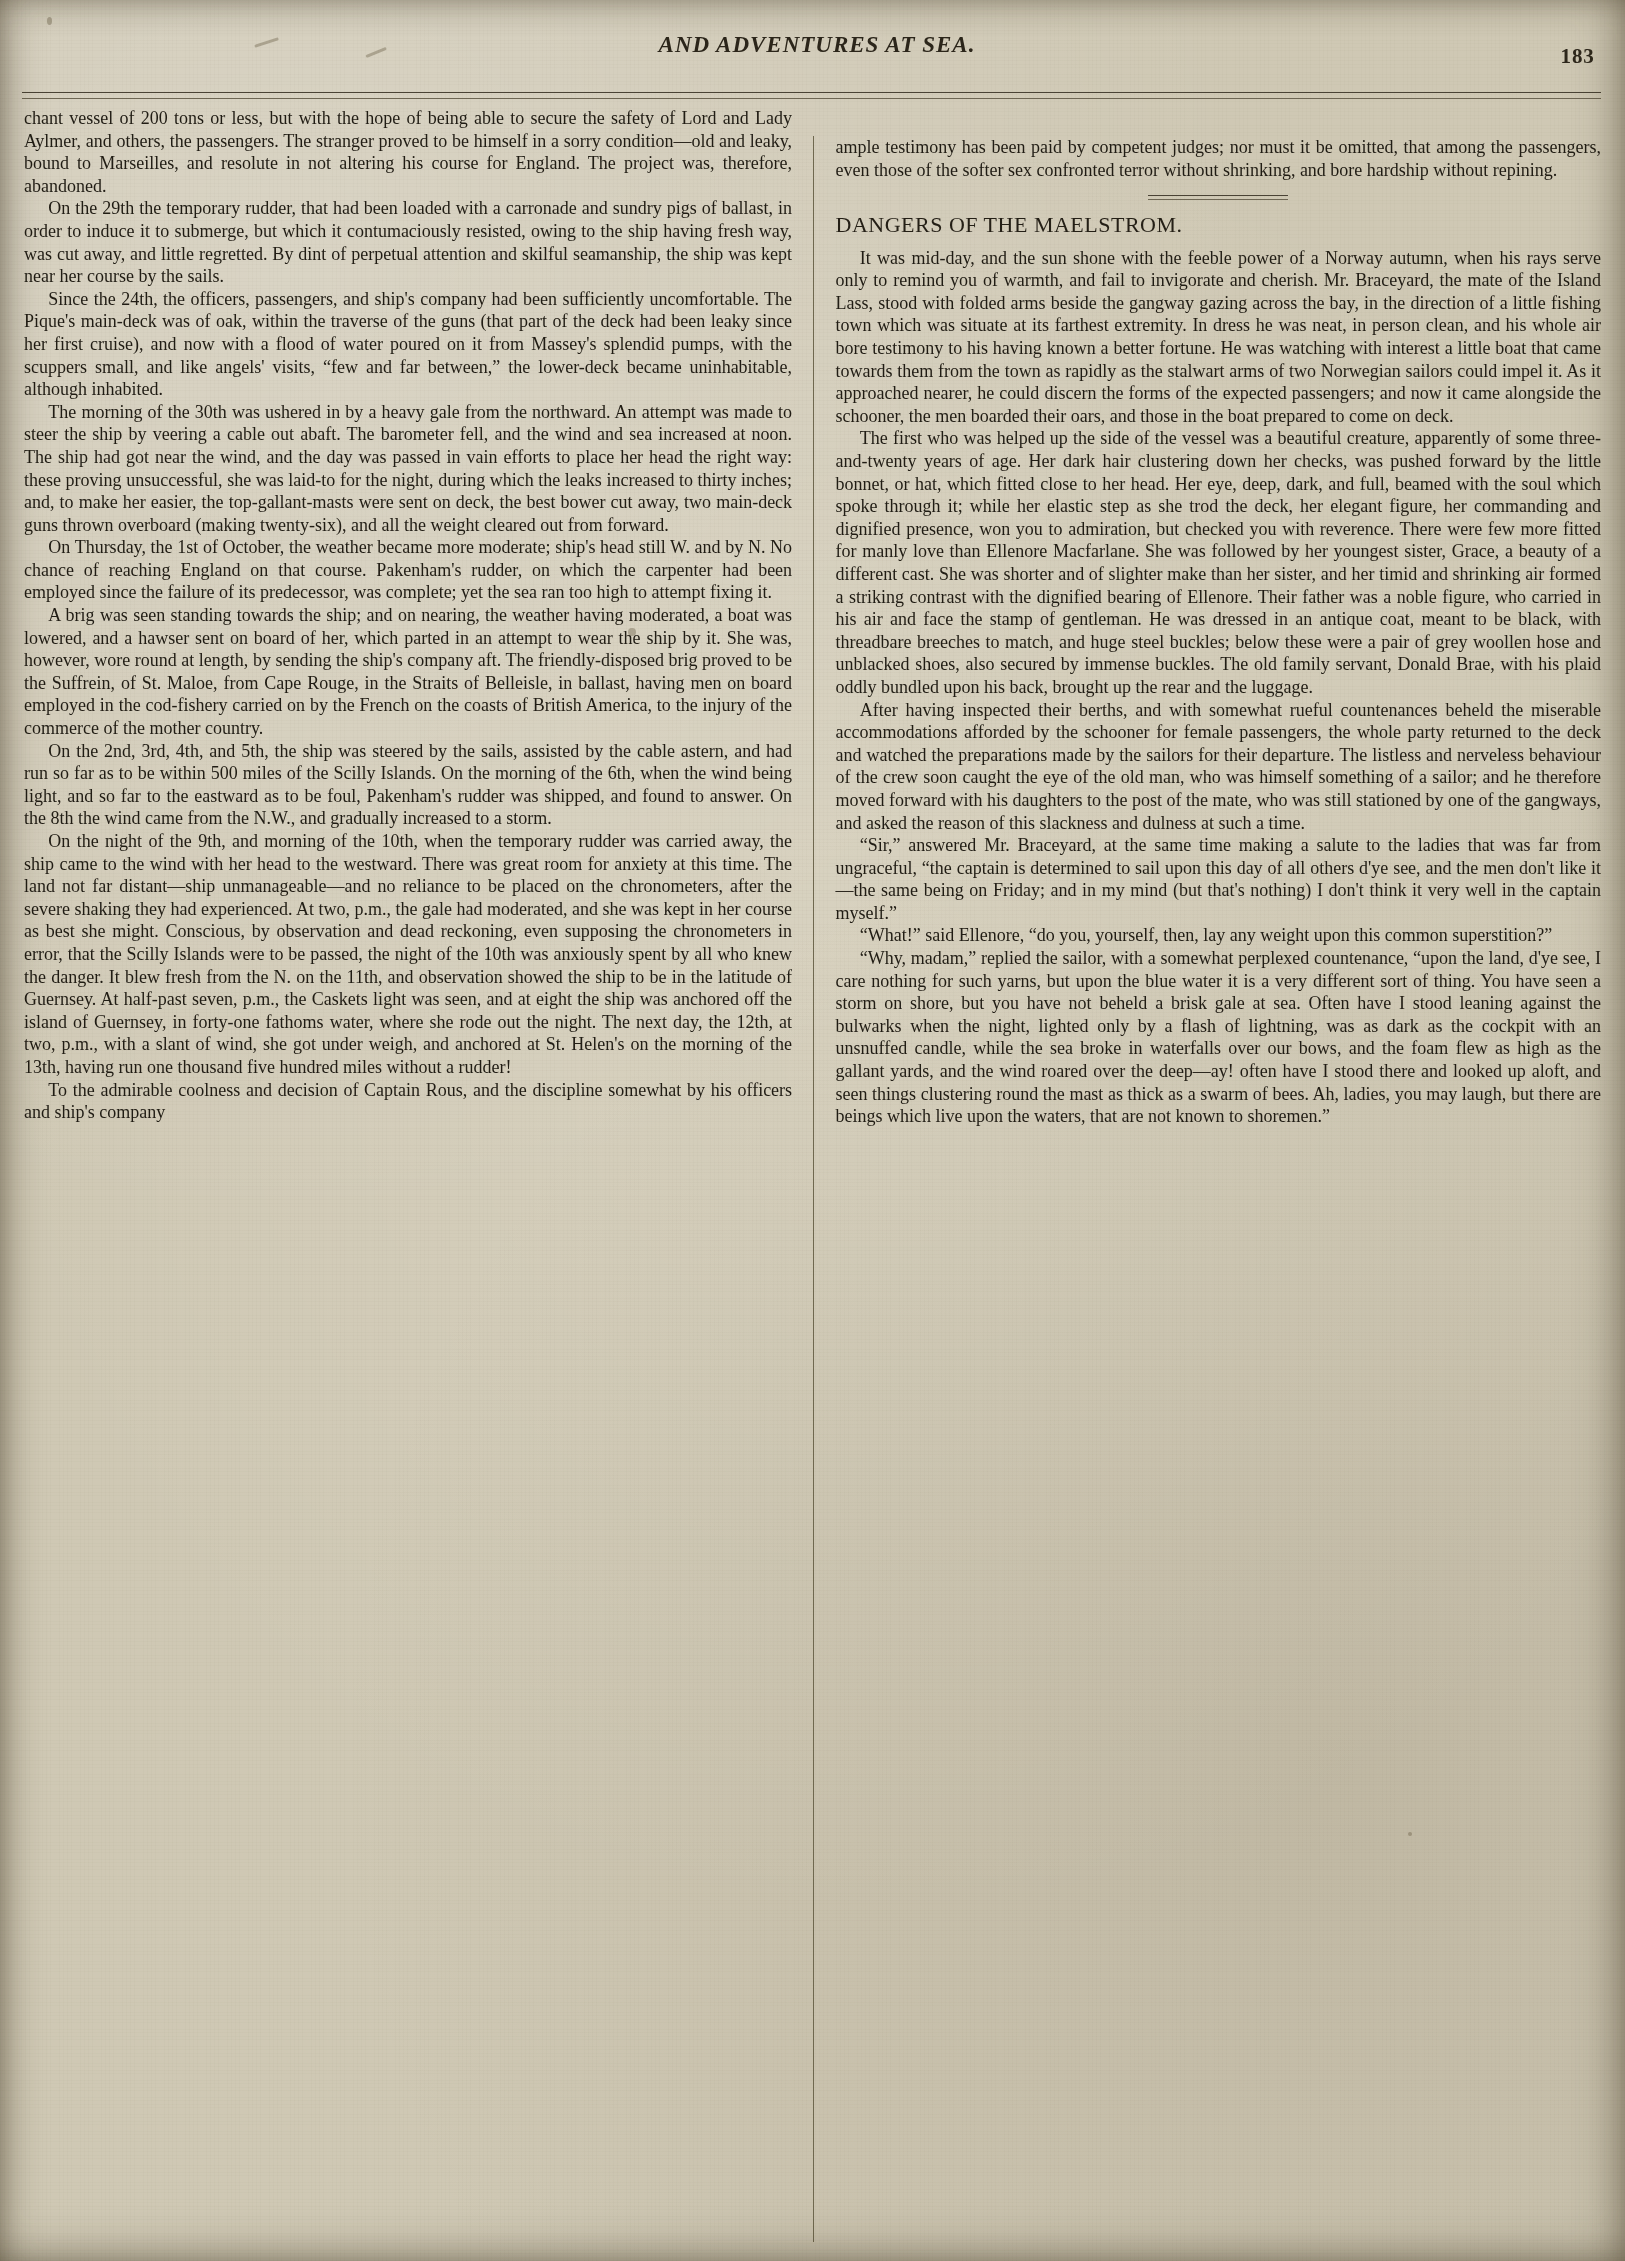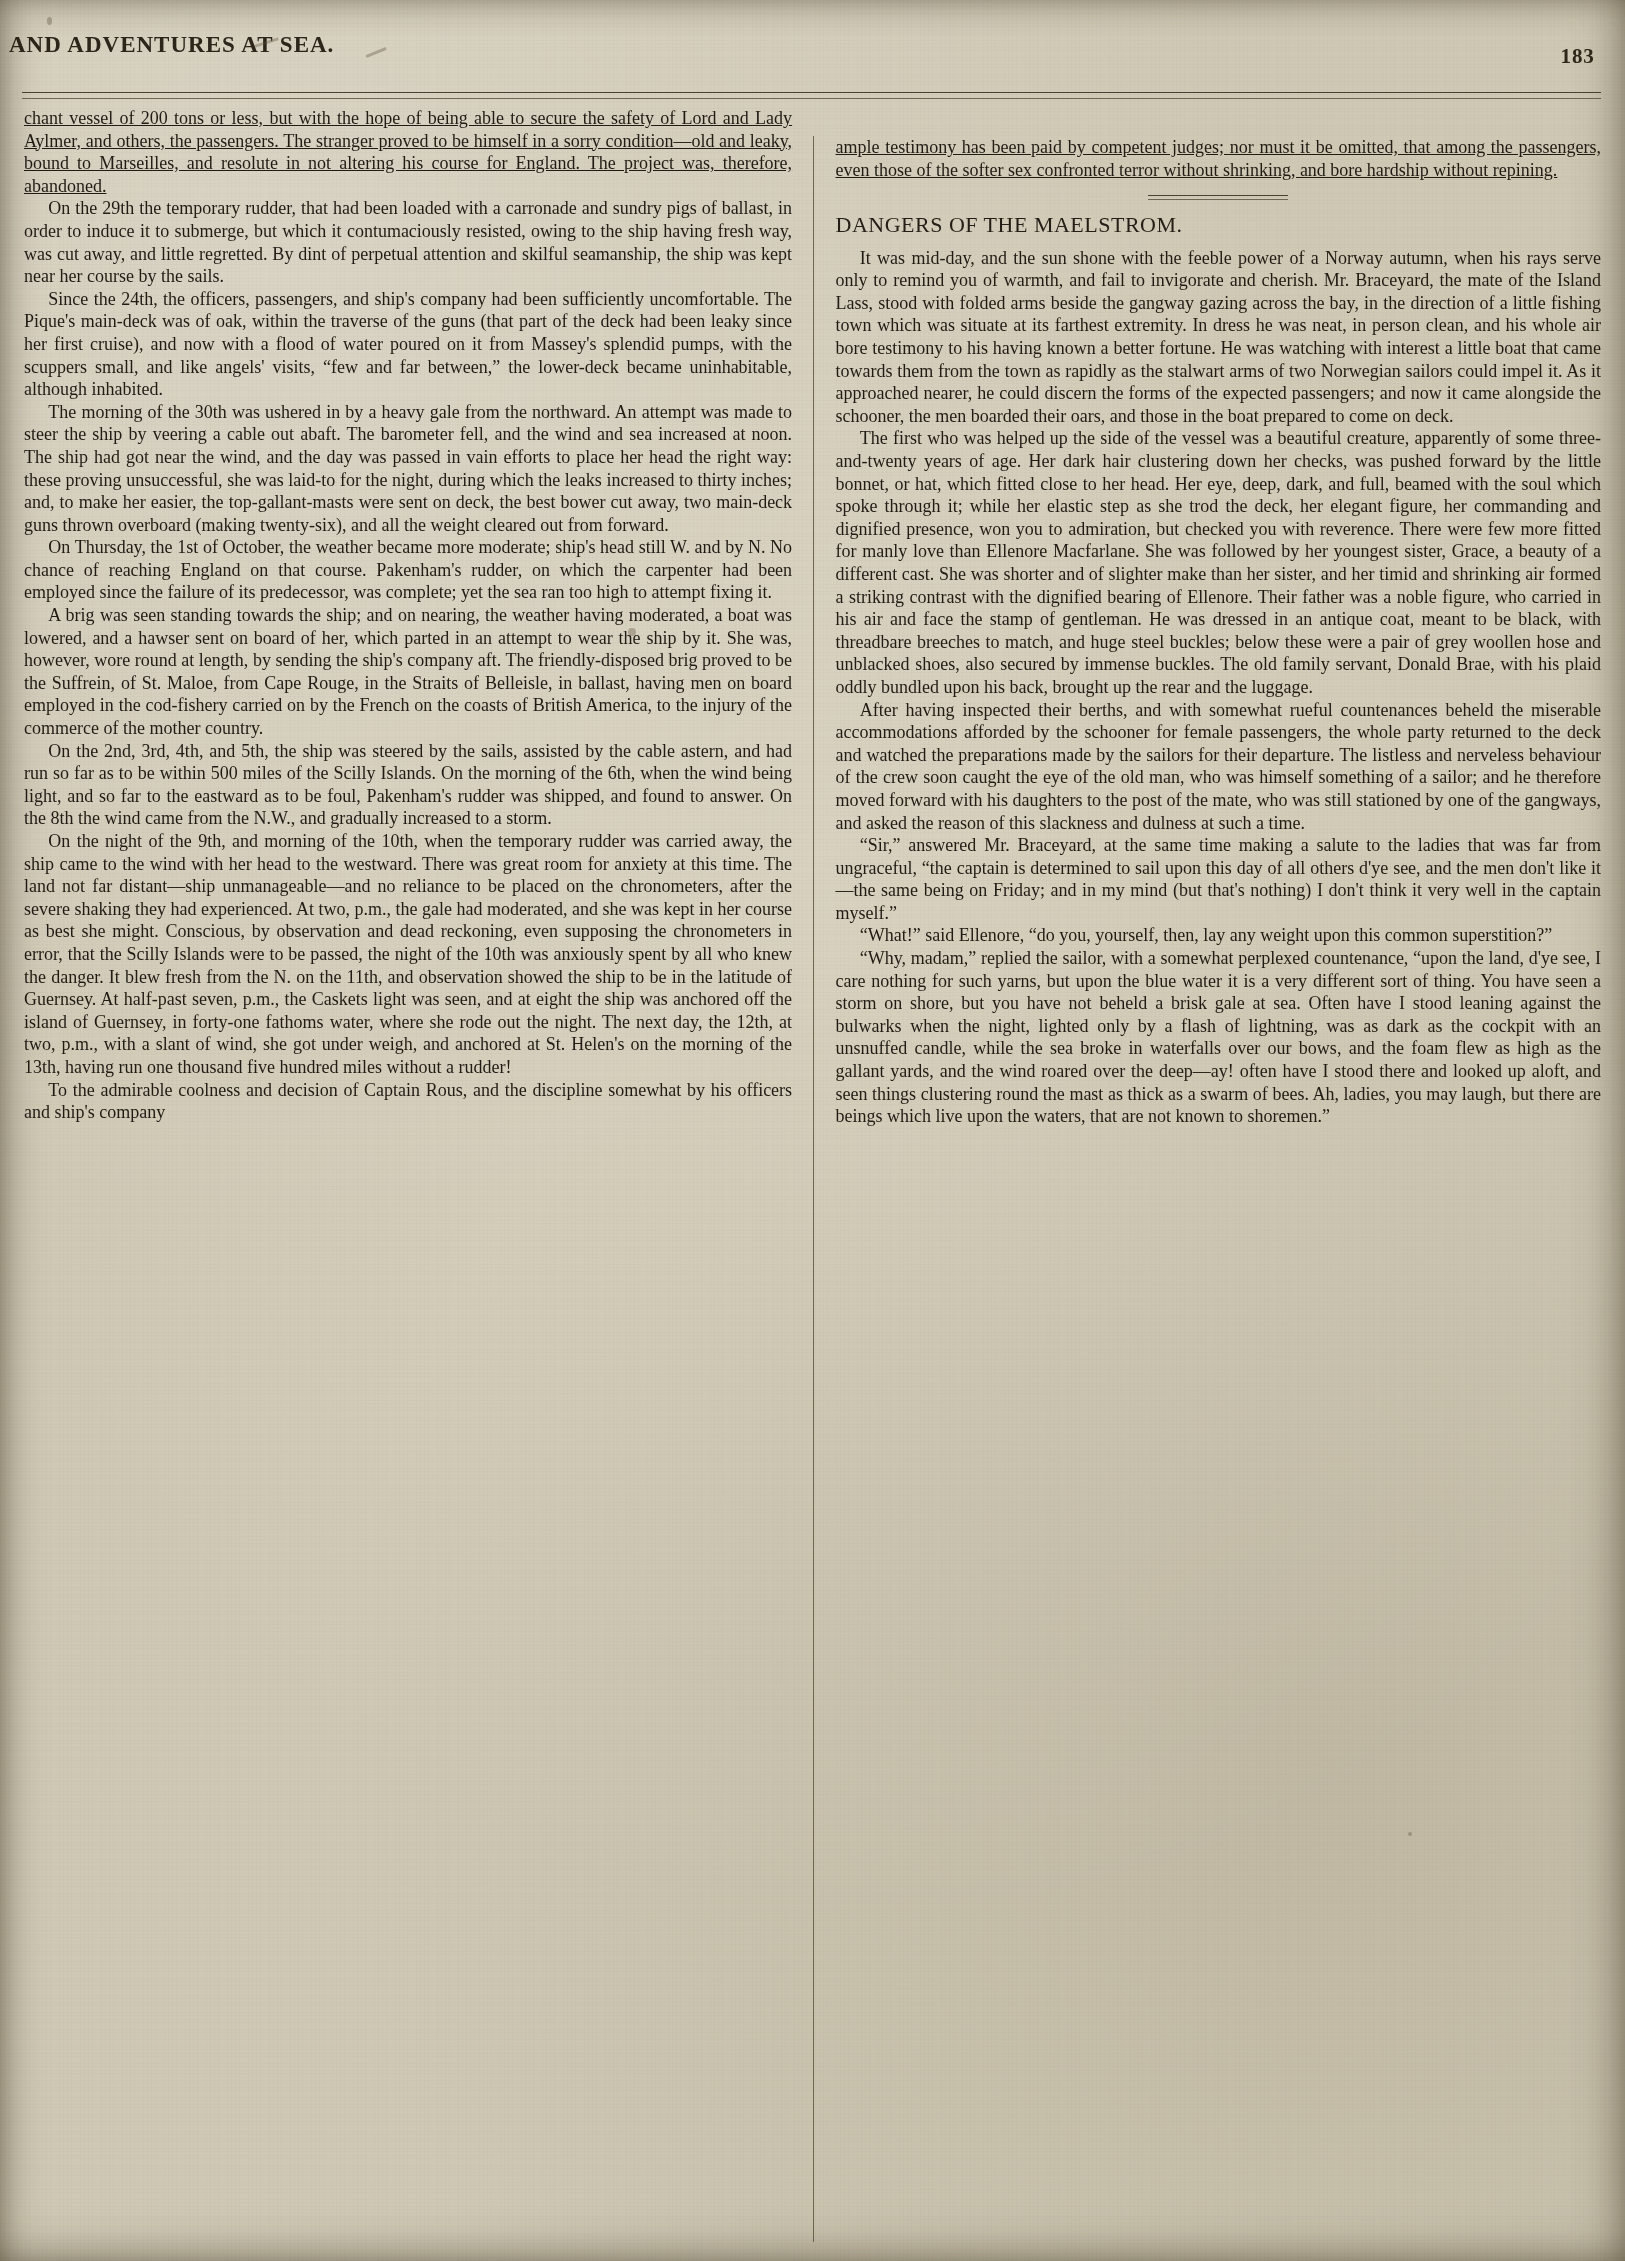--- a/index.html
+++ b/index.html
@@ -39,25 +39,27 @@
                 inset 0 17px 42px -25.4px rgba(60,50,30,0.4),
                 inset 0 -20.4px 51px -25.4px rgba(60,50,30,0.5);
   }
 
   
   .running-head {
     position: absolute;
     top: 32px;
     left: 9px;
     right: 0;
+    text-align: center;
     font-size: 23px;
     letter-spacing: 1px;
     font-variant: small-caps;
     font-weight: bold;
     color: #2b251a;
+    font-style: italic;
   }
   .folio {
     position: absolute;
     top: 44px;
     right: 30.5px;
     font-size: 21px;
     font-weight: bold;
     color: #2e281c;
     letter-spacing: 0.8px;
     font-family: Liberation Serif, serif;
@@ -100,21 +102,21 @@
   p {
     margin: 0;
     font-size: 18px;
     line-height: 22.6px;
     text-align: justify;
     text-justify: inter-word;
     text-indent: 1.35em;
     hyphens: manual;
     color: #201c14;
   }
-  p.noindent { text-indent: 0; text-decoration: underline; }
+  p.noindent { text-indent: 0; }
 
   .section-head {
     text-align: left;
     font-size: 22px;
     font-variant: small-caps;
     letter-spacing: 0.5px;
     margin: 12px 0 8.5px 0;
     color: #241f16;
     text-indent: 0;
     font-weight: normal;

